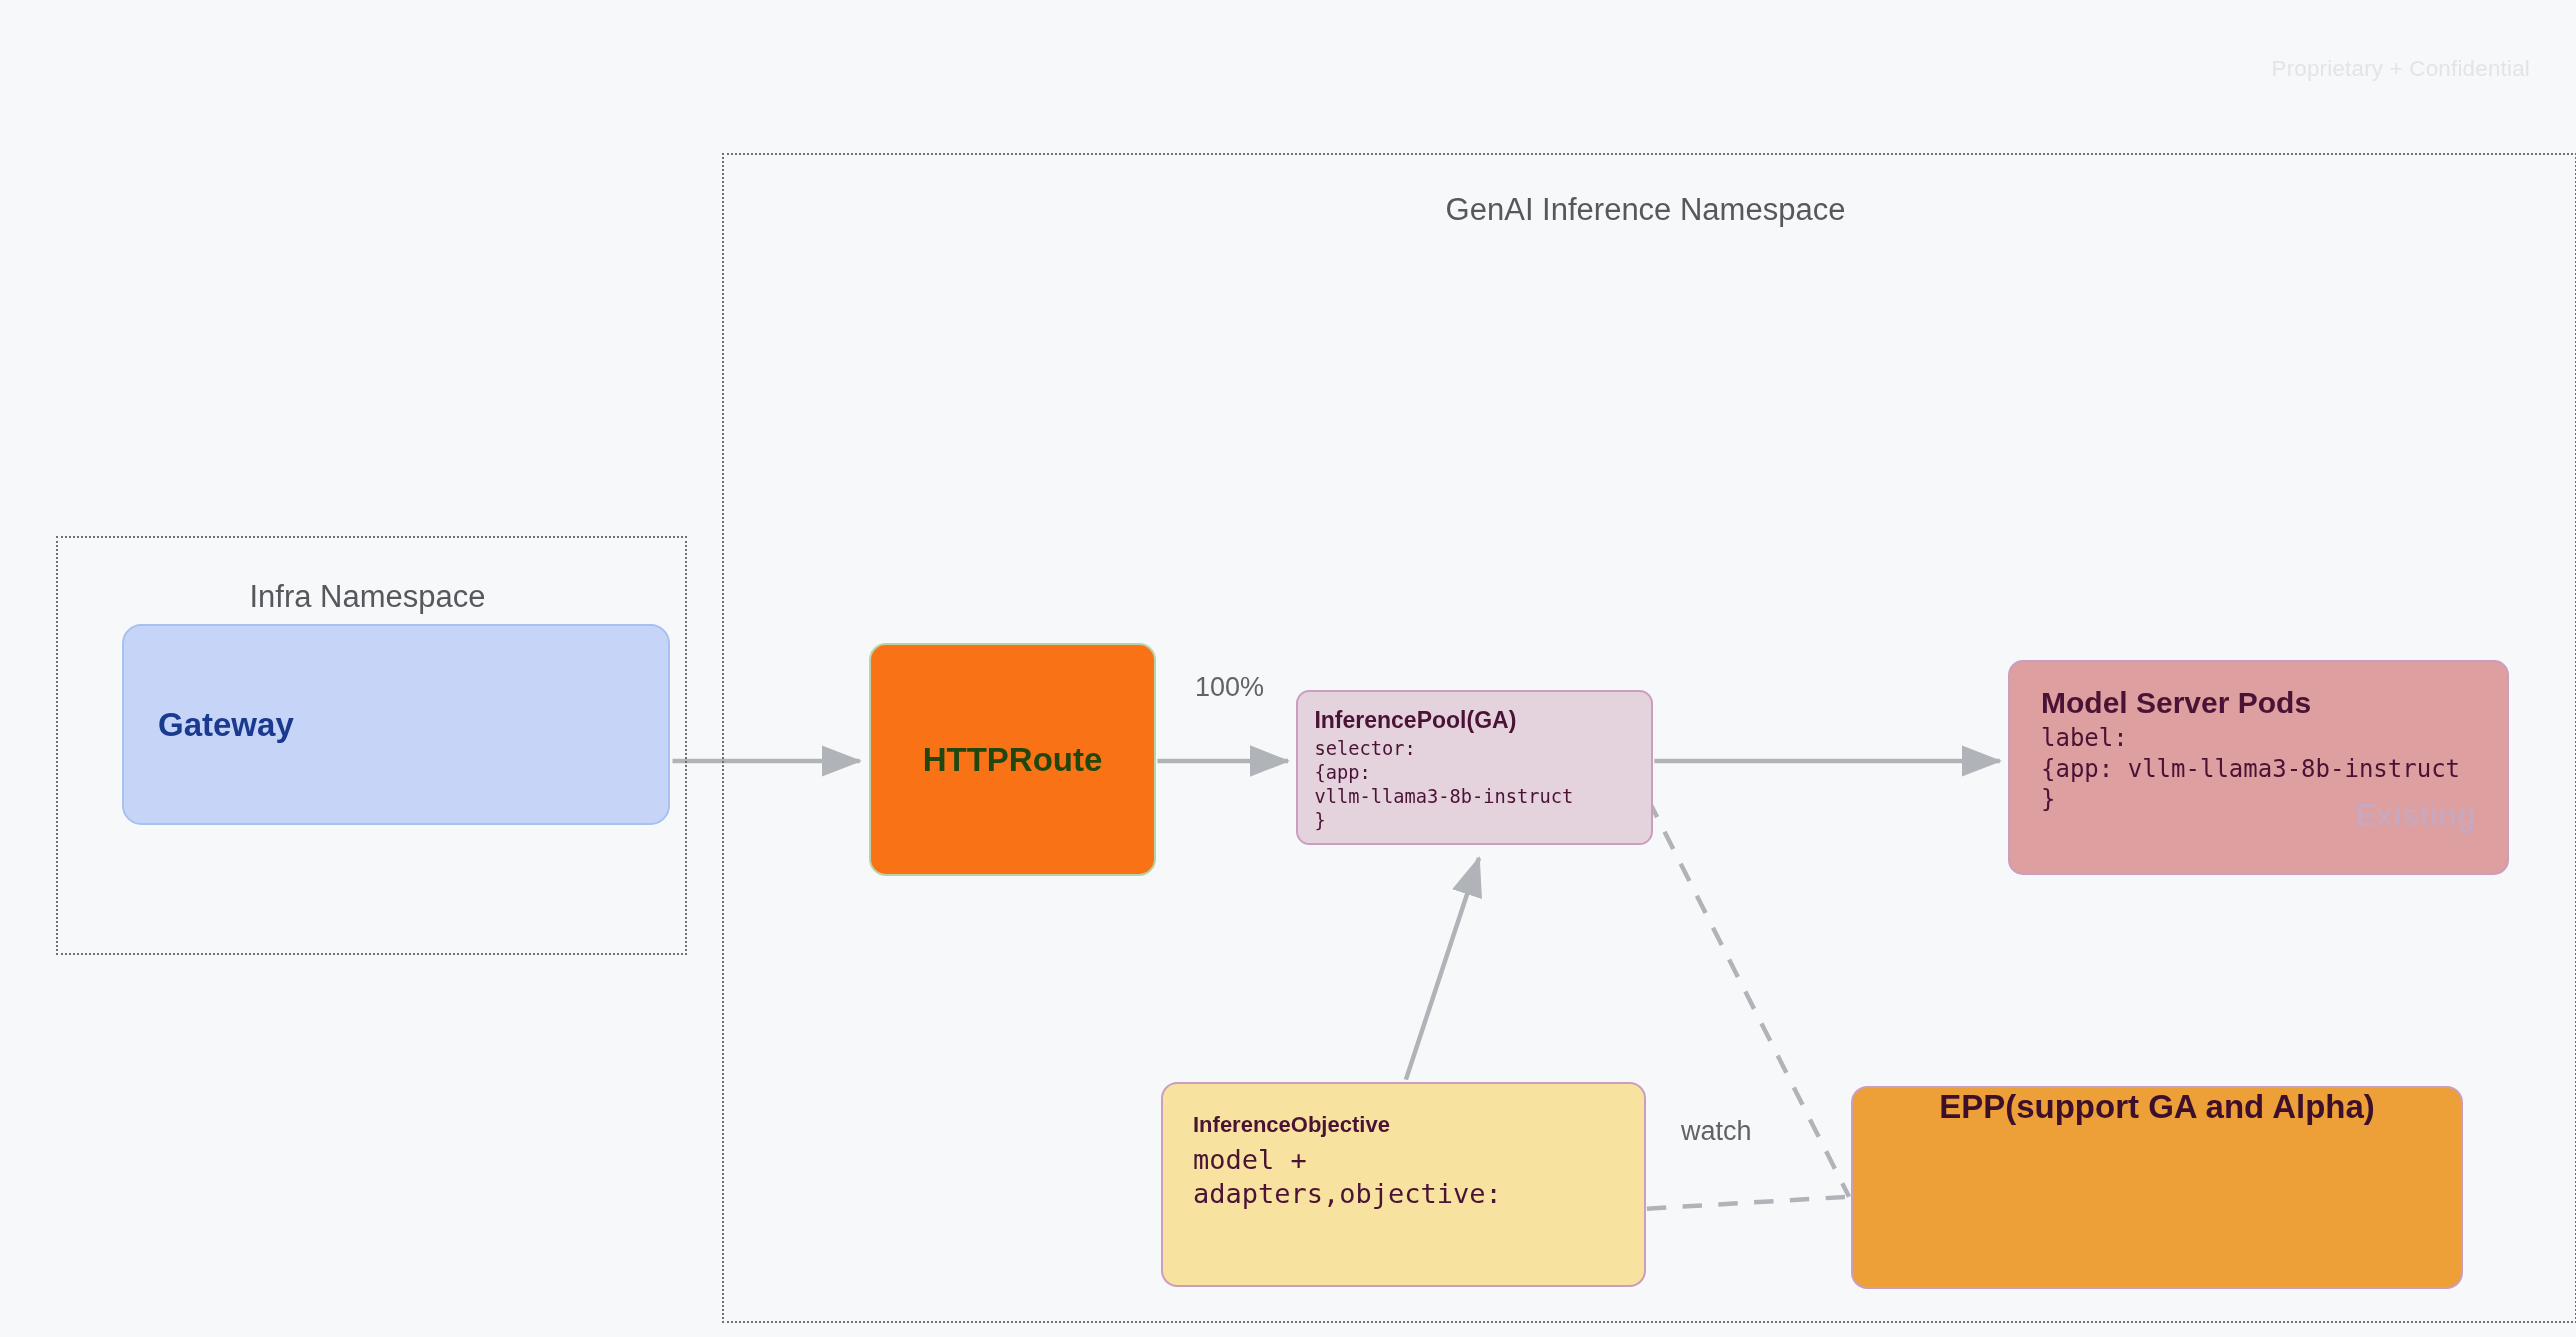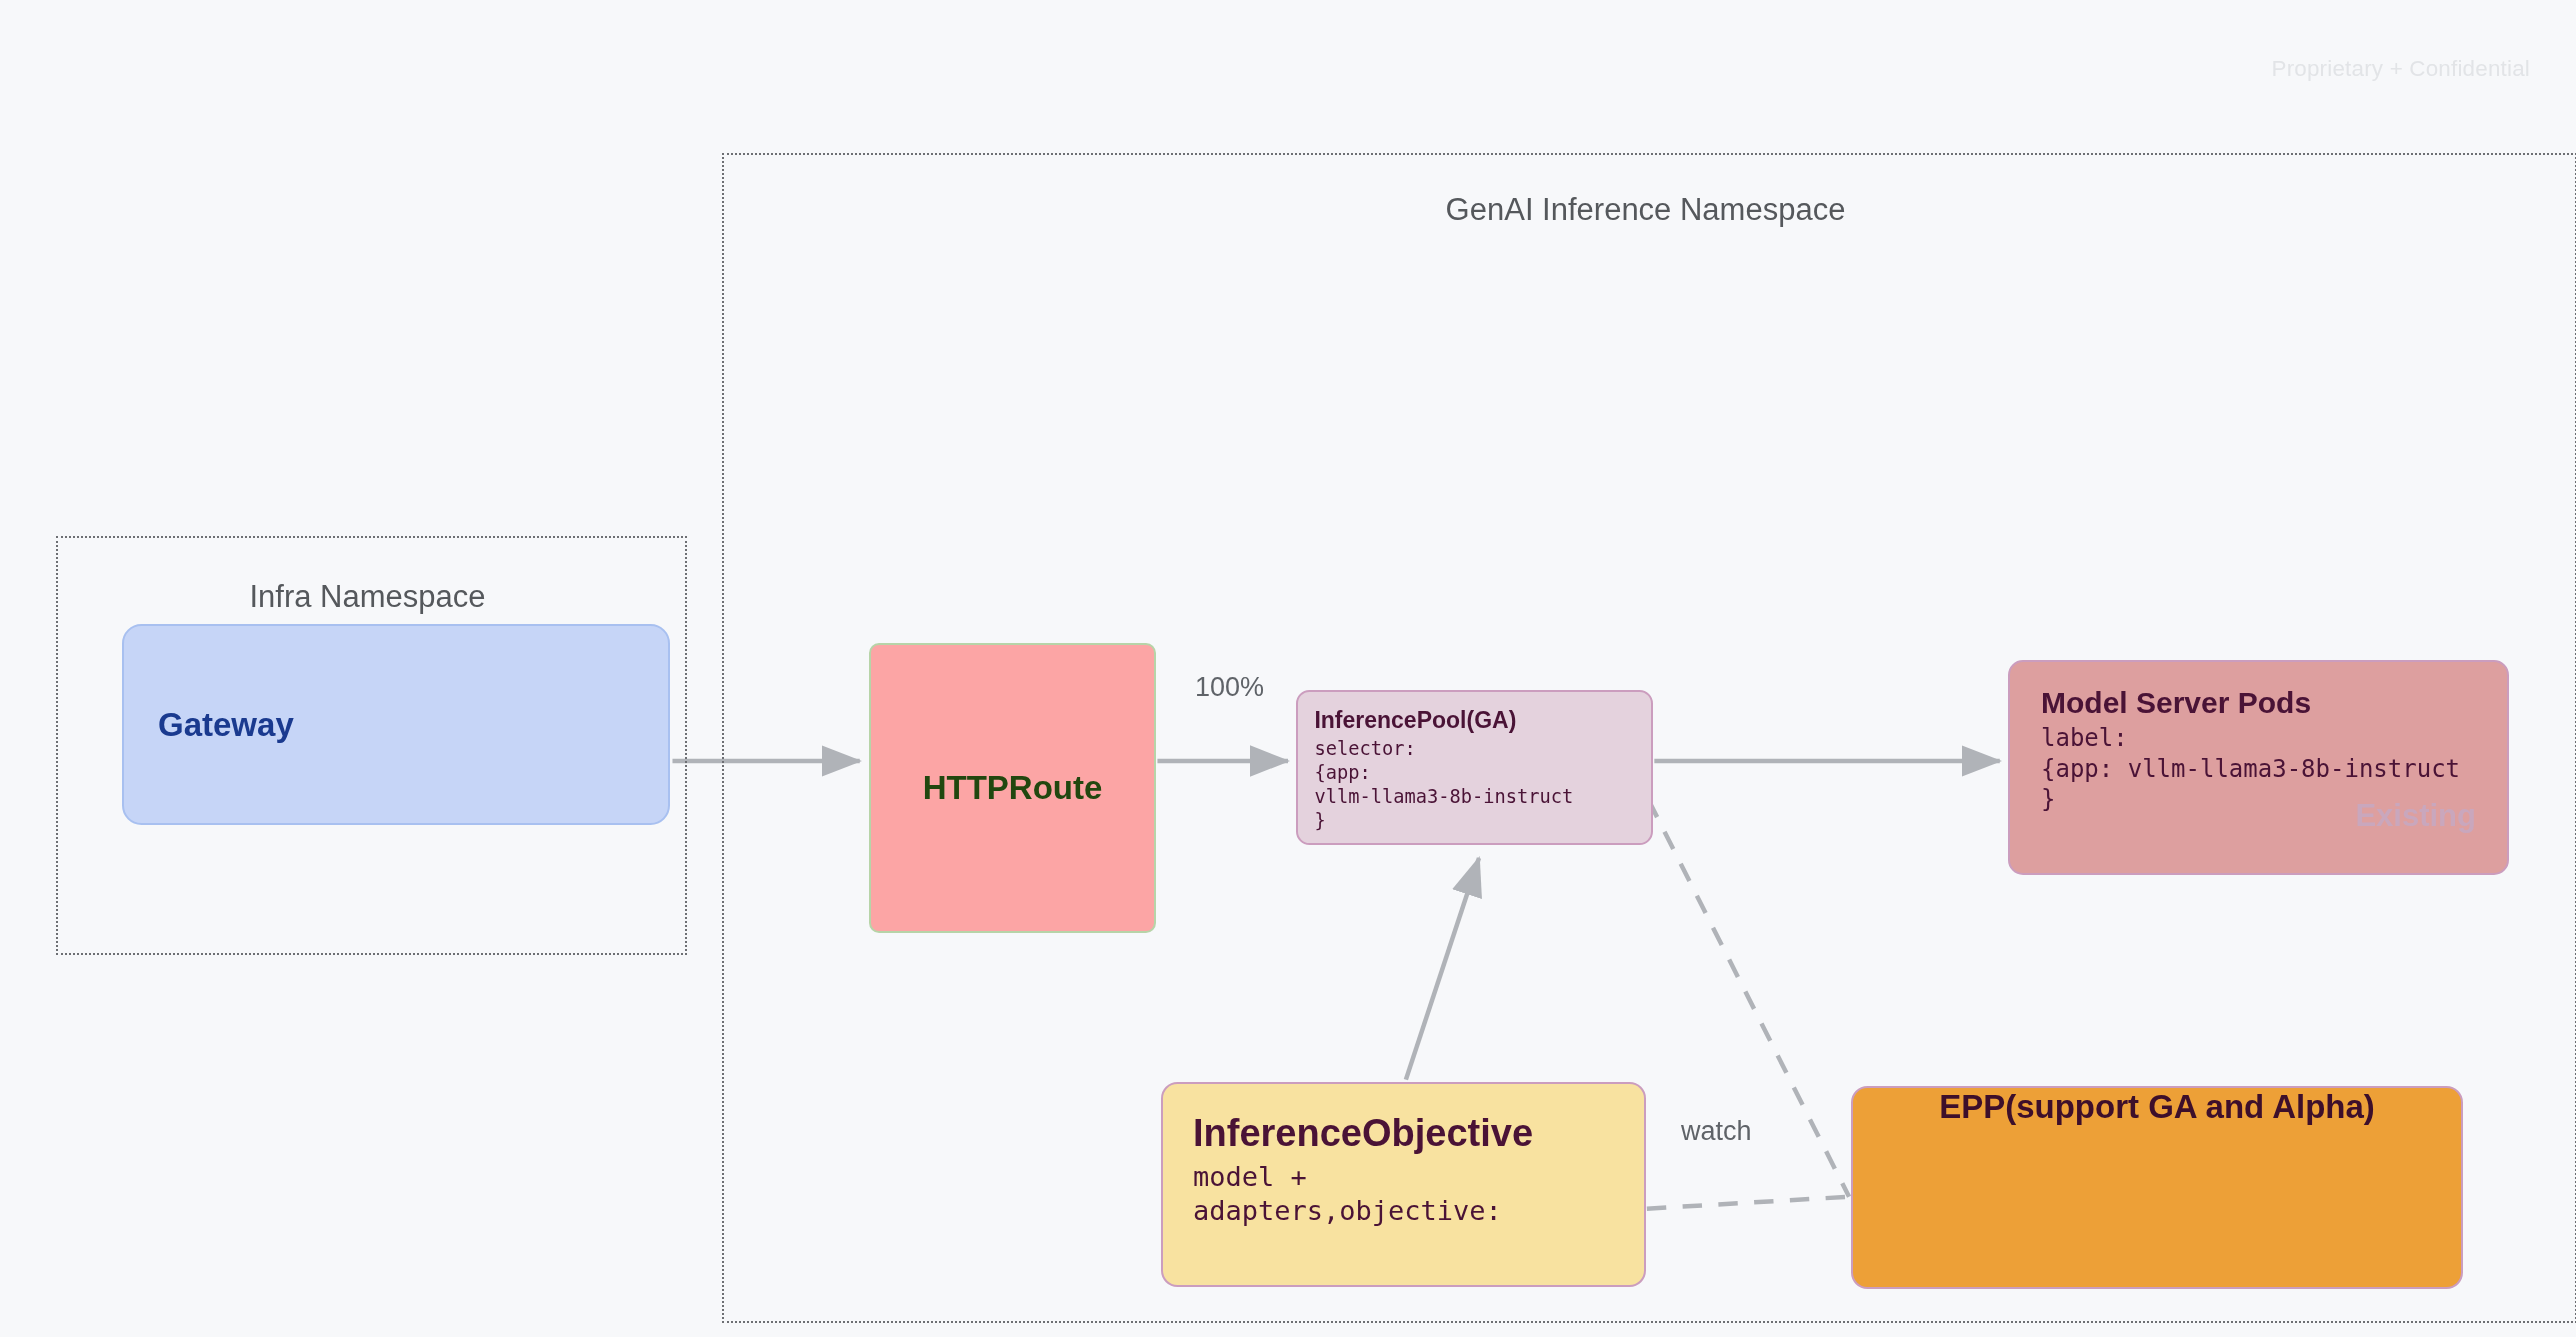--- a/index.html
+++ b/index.html
@@ -97,24 +97,24 @@
     font-size: 33px;
     color: #1a3a8f;
     padding-left: 34px;
   }
 
   
   #node-httproute {
     left: 869px;
     top: 643px;
     width: 287px;
-    height: 290px;
-    background: #fca5a5;
+    height: 233px;
+    background: #f97316;
     border: 2.2px solid #b7d4a8;
-    border-radius: 10px;
+    border-radius: 17px;
     display: flex;
     align-items: center;
     justify-content: center;
   }
   #node-httproute .title {
     font-size: 33px;
     color: #21470f;
   }
 
   
@@ -173,21 +173,21 @@
     left: 1161px;
     top: 1082px;
     width: 485px;
     height: 205px;
     background: #f8e2a0;
     border: 2.2px solid #cb9dbe;
     border-radius: 16.4px;
     padding: 28px 0 0 30px;
   }
   #node-inferenceobjective .title {
-    font-size: 38px;
+    font-size: 22px;
     color: #4a1336;
     margin-bottom: 4.5px;
   }
   #node-inferenceobjective .code {
     font-size: 27px;
     color: #4a1336;
   }
 
   
   #node-epp {

